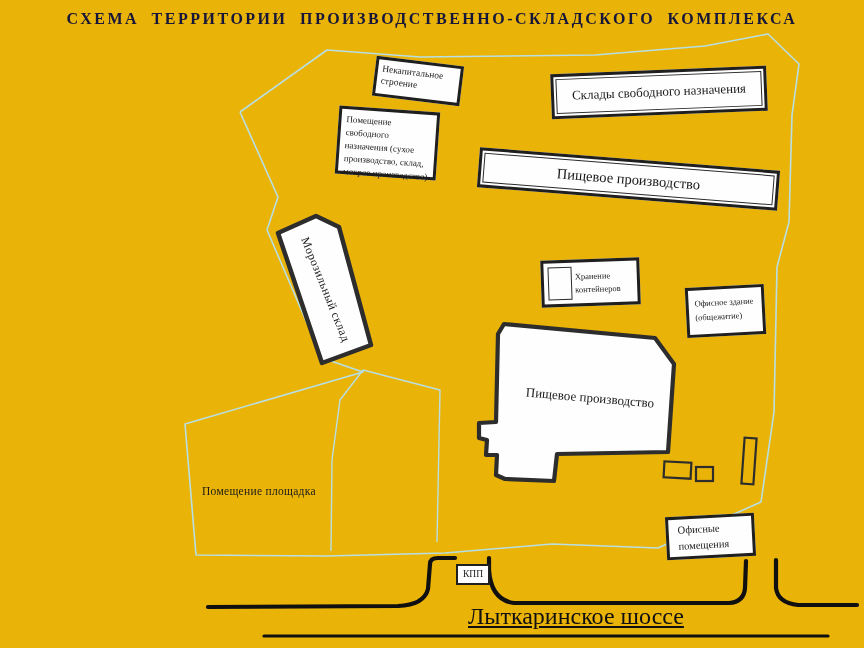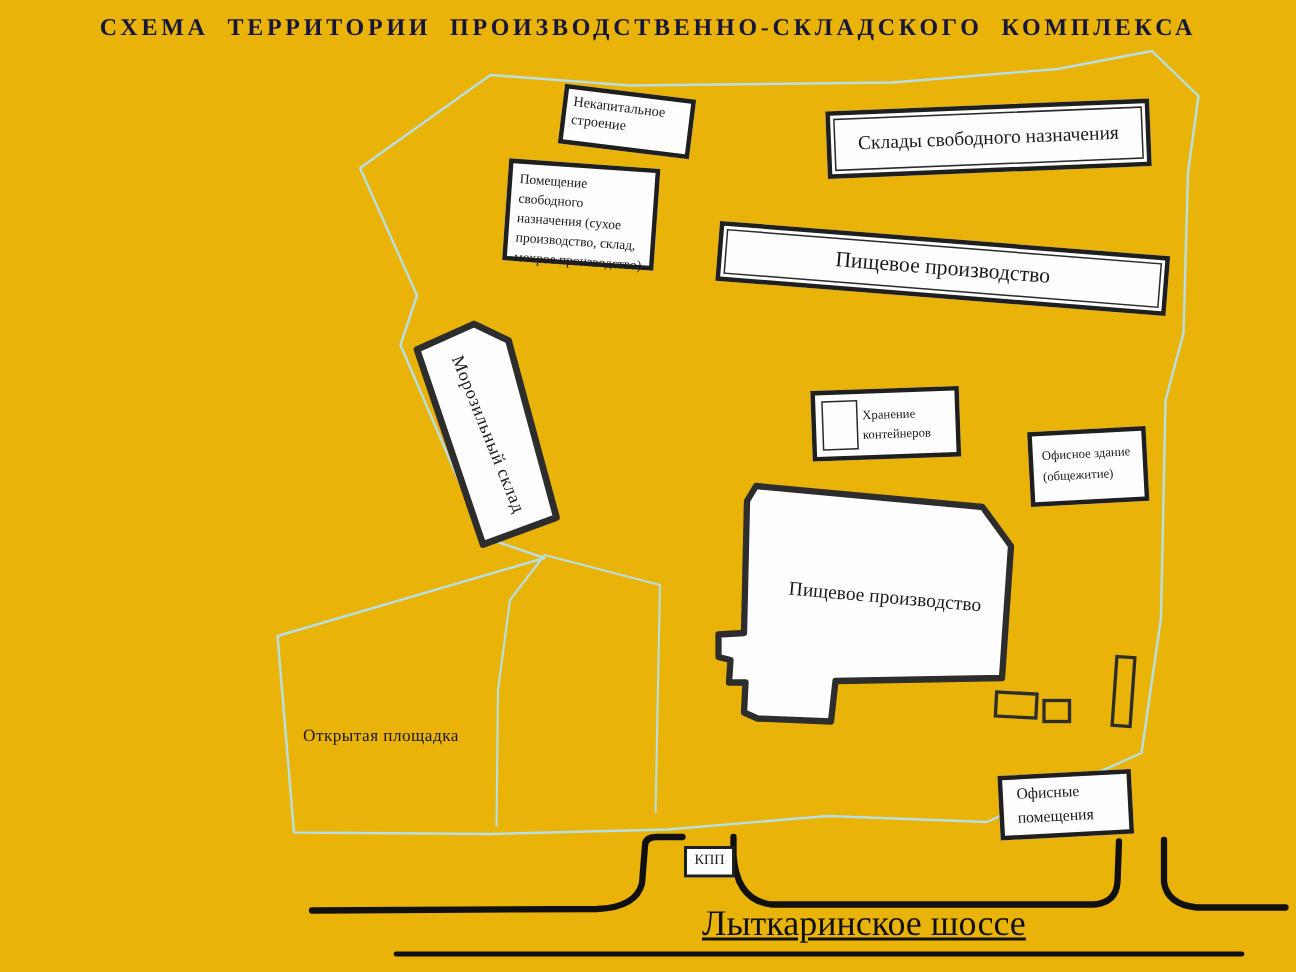--- a/index.html
+++ b/index.html
@@ -83,17 +83,17 @@
   <div id="ofzd" class="box">Офисное здание (общежитие)</div>
 
   <div id="ofpom" class="box">Офисные помещения</div>
 
   <div id="kpp" class="box">КПП</div>
 
   <div id="moroz" class="lbl">Морозильный склад</div>
 
   <div id="ppmain" class="lbl">Пищевое производство</div>
 
-  <div id="otkr" class="lbl">Открытая площадка</div>
+  <div id="otkr" class="lbl">Помещение площадка</div>
 
   <div id="shosse" class="lbl">Лыткаринское шоссе</div>
 
 </div>
 
 </body></html>

